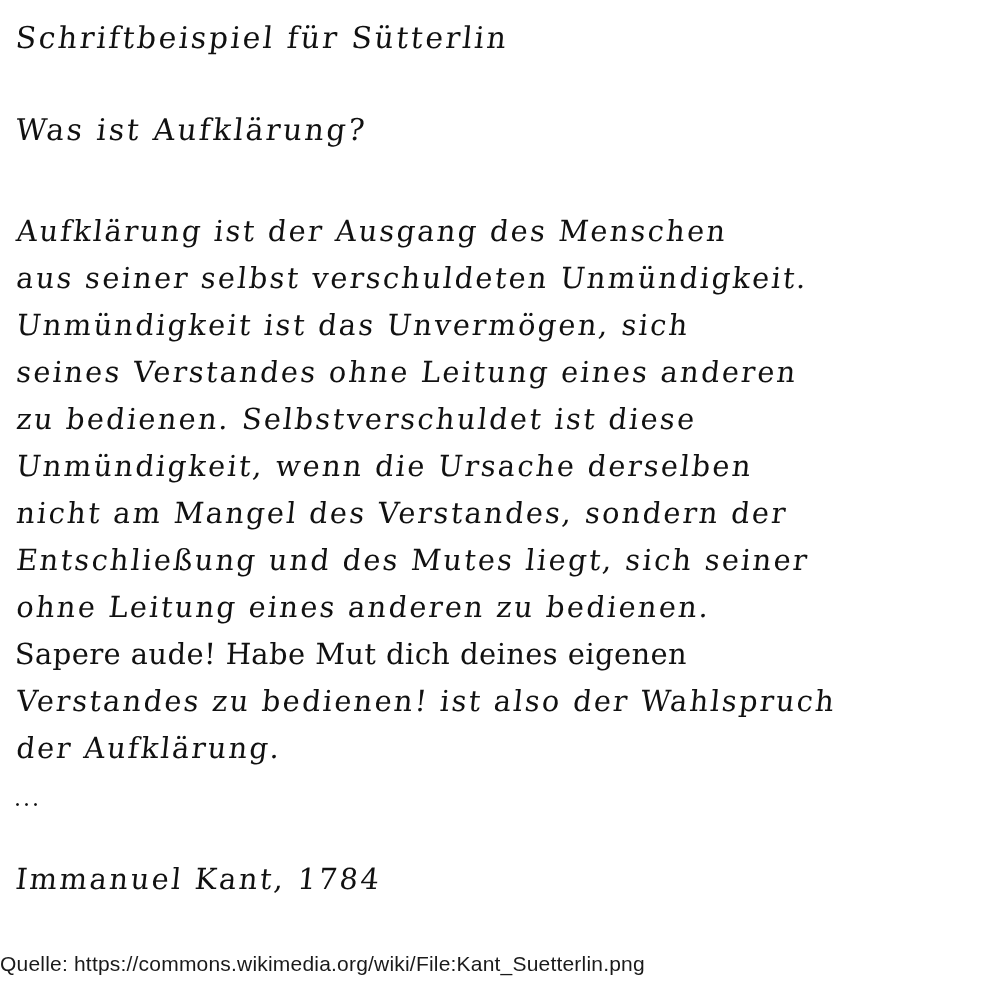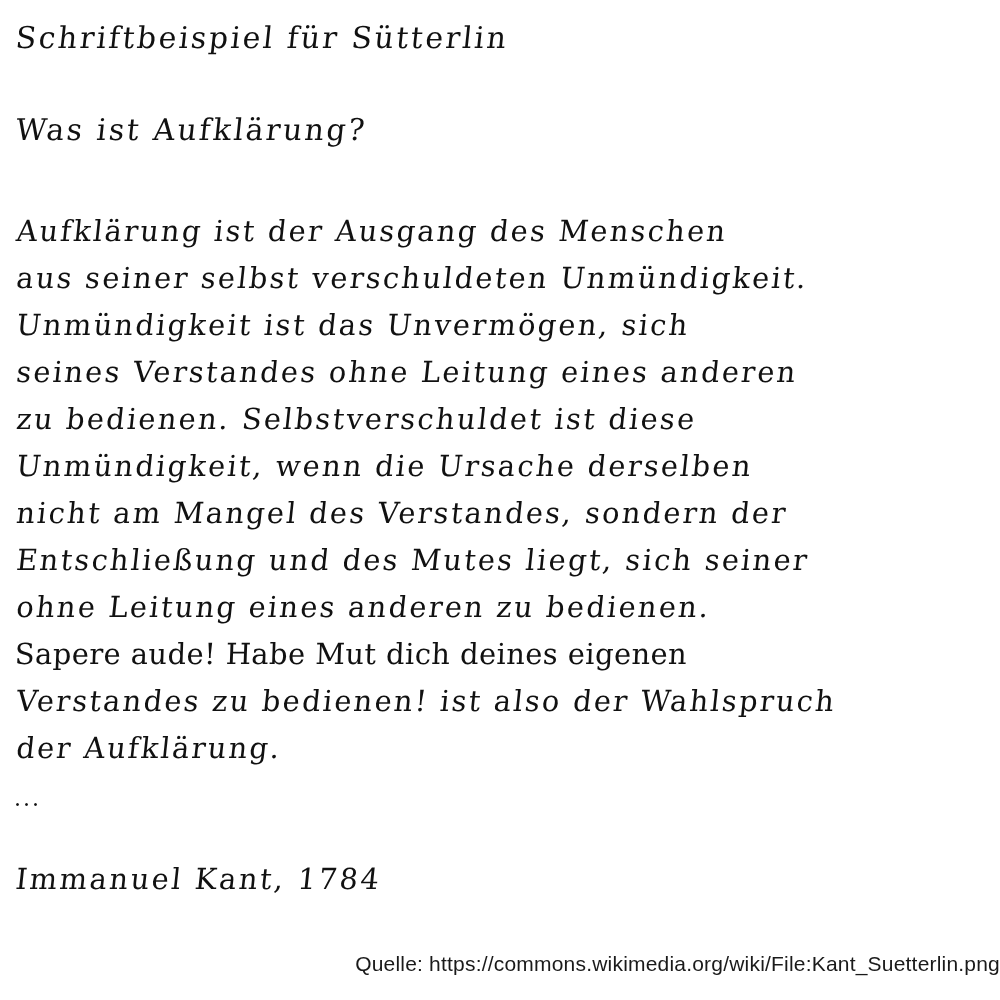--- a/index.html
+++ b/index.html
@@ -79,21 +79,21 @@
     left: 14px;
     top: 862px;
     font-size: 29px;
     letter-spacing: 2.5px;
   }
   .source {
     position: absolute;
     left: 0;
     right: 0;
     top: 952px;
-    text-align: right;
+    text-align: left;
     font-family: "Liberation Sans", sans-serif;
     font-size: 21px;
     color: #1a1a1a;
     letter-spacing: 0.2px;
   }
 </style>
 </head>
 <body>
 
 <div class="page">

